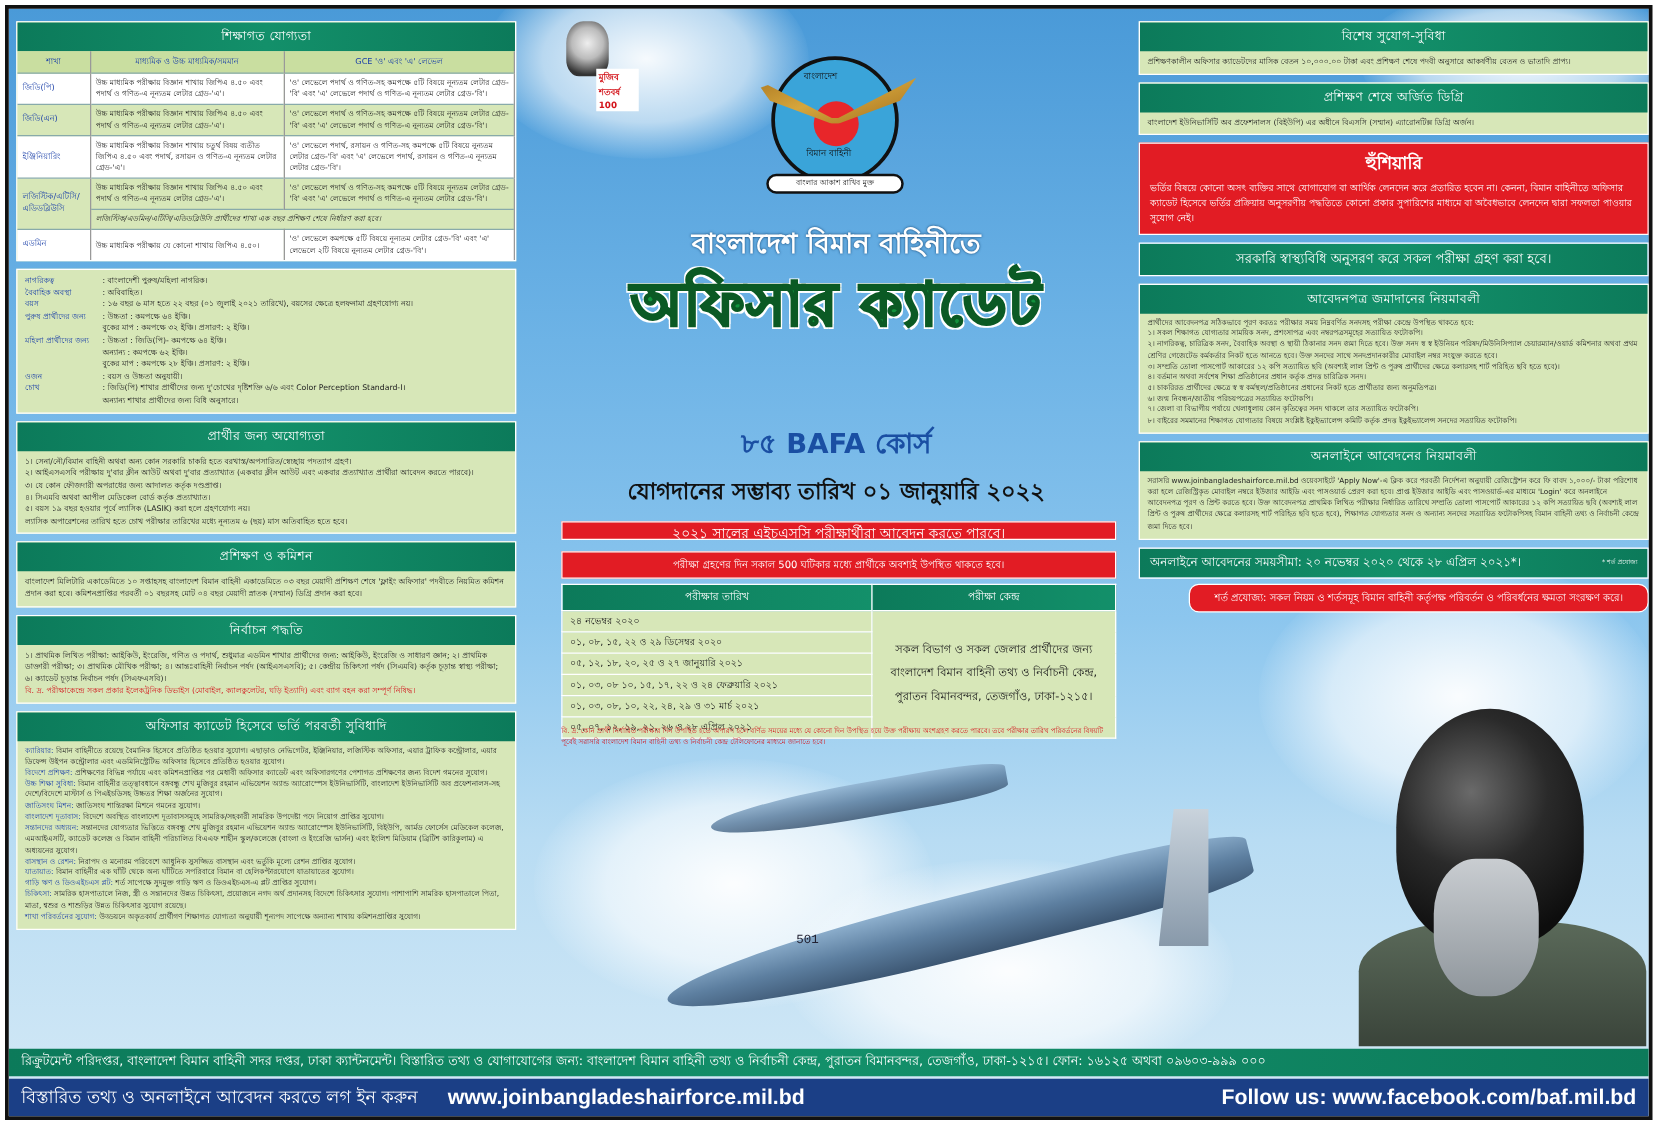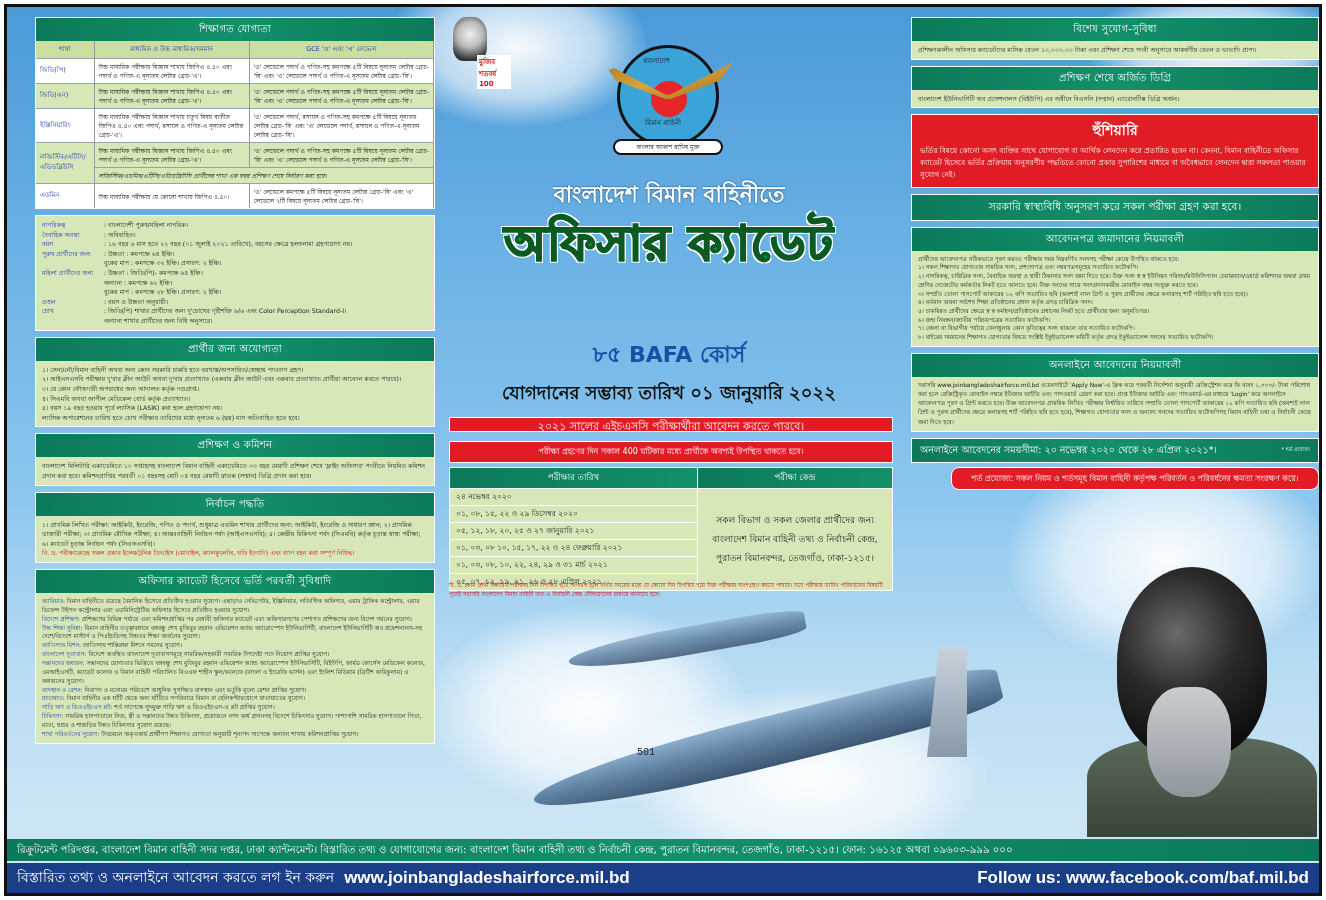--- a/index.html
+++ b/index.html
@@ -7,21 +7,21 @@
   body { font-family: "DejaVu Sans", sans-serif; color: #1a1a1a; }
   .poster {
     position: absolute; left: 4px; top: 4px; width: 1318px; height: 892px;
     border: 3px solid #111;
     background: linear-gradient(180deg, #4a9ad8 0%, #6db3e6 30%, #8cc6ee 55%, #b8dcf3 75%, #d4e9f6 100%);
     overflow: hidden;
   }
   .cloud { position: absolute; border-radius: 50%; background: radial-gradient(ellipse at center, rgba(255,255,255,0.95) 0%, rgba(255,255,255,0.6) 45%, rgba(255,255,255,0) 72%); }
 
   
-  .col-left { position: absolute; left: 28px; top: 10px; width: 400px; }
+  .col-left { position: absolute; left: 6px; top: 10px; width: 400px; }
   .col-right { position: absolute; left: 904px; top: 10px; width: 408px; }
   .panel { border: 1px solid #ffffff; margin-bottom: 6px; background: #d7e7b8; }
   .panel-head {
     background: linear-gradient(90deg, #0c7a5a 0%, #13906a 50%, #0c7a5a 100%);
     color: #fff; text-align: center; font-size: 10px; padding: 3px 0; letter-spacing: 0.3px;
   }
   .panel-body { padding: 4px 6px; font-size: 6.2px; line-height: 1.55; color: #222; }
   .label-blue { color: #1a3fa8; }
   .note-red { color: #d3141b; }
 
@@ -76,21 +76,21 @@
   .red-box .h { text-align: center; font-size: 14px; font-weight: bold; margin-bottom: 2px; }
   .red-box .b { font-size: 7.4px; line-height: 1.6; }
   .green-strip { background: linear-gradient(90deg, #0c7a5a, #13906a, #0c7a5a); color: #fff; text-align: center; font-size: 10.5px; padding: 4px; border: 1px solid #fff; margin-bottom: 6px; }
   .deadline { background: linear-gradient(90deg, #0c7a5a, #13906a, #0c7a5a); color: #fff; font-size: 9.5px; padding: 4px 8px; border: 1px solid #fff; margin-bottom: 4px; display: flex; justify-content: space-between; align-items: center; }
   .deadline .small { font-size: 5px; }
   .cond { background: #e21c24; color: #fff; font-size: 8px; text-align: center; padding: 4px; border-radius: 8px; border: 1px solid #fff; margin-left: 40px; }
 
   
   .footer-green { position: absolute; left: 0; top: 832px; width: 100%; height: 22px; background: linear-gradient(90deg, #0c7a5a, #13906a, #0c7a5a); color: #fff; font-size: 10.2px; line-height: 22px; padding-left: 10px; white-space: nowrap; overflow: hidden; }
   .footer-blue { position: absolute; left: 0; top: 856px; width: 100%; height: 30px; background: #1b3f86; color: #fff; display: flex; align-items: center; padding: 0 10px; white-space: nowrap; }
-  .footer-blue .lead { font-size: 14px; margin-right: 10px; }
+  .footer-blue .lead { font-size: 14px; margin-right: 24px; }
   .footer-blue .url { font-family: "Liberation Sans", sans-serif; font-weight: bold; font-size: 17px; }
   .footer-blue .follow { font-family: "Liberation Sans", sans-serif; font-weight: bold; font-size: 17px; margin-left: auto; }
 </style>
 </head>
 <body>
 
 <div class="poster">
 
   <div class="cloud" style="left:380px;top:-40px;width:260px;height:160px;"></div>
   <div class="cloud" style="left:420px;top:600px;width:320px;height:200px;"></div>
@@ -221,21 +221,21 @@
       <div class="wings"></div>
       <div class="top-txt">বাংলাদেশ</div>
       <div class="bot-txt">বিমান বাহিনী</div>
       <div class="scroll">বাংলার আকাশ রাখিব মুক্ত</div>
     </div>
     <div class="subtitle">বাংলাদেশ বিমান বাহিনীতে</div>
     <div class="title l1">অফিসার ক্যাডেট</div>
     <div class="course">৮৫ BAFA কোর্স</div>
     <div class="joindate">যোগদানের সম্ভাব্য তারিখ ০১ জানুয়ারি ২০২২</div>
     <div class="redbar a">২০২১ সালের এইচএসসি পরীক্ষার্থীরা আবেদন করতে পারবে।</div>
-    <div class="redbar b">পরীক্ষা গ্রহণের দিন সকাল 400 ঘটিকার মধ্যে প্রার্থীকে অবশ্যই উপস্থিত থাকতে হবে।</div>
+    <div class="redbar b">পরীক্ষা গ্রহণের দিন সকাল 500 ঘটিকার মধ্যে প্রার্থীকে অবশ্যই উপস্থিত থাকতে হবে।</div>
     <table class="exam">
       <tbody>
           <tr>
         <th style="width:56%">পরীক্ষার তারিখ</th>
         <th>পরীক্ষা কেন্দ্র</th>
       </tr>
       <tr>
         <td>২৪ নভেম্বর ২০২০</td>
         <td class="center-cell" rowspan="6">
           <div>সকল বিভাগ ও সকল জেলার প্রার্থীদের জন্য</div>

